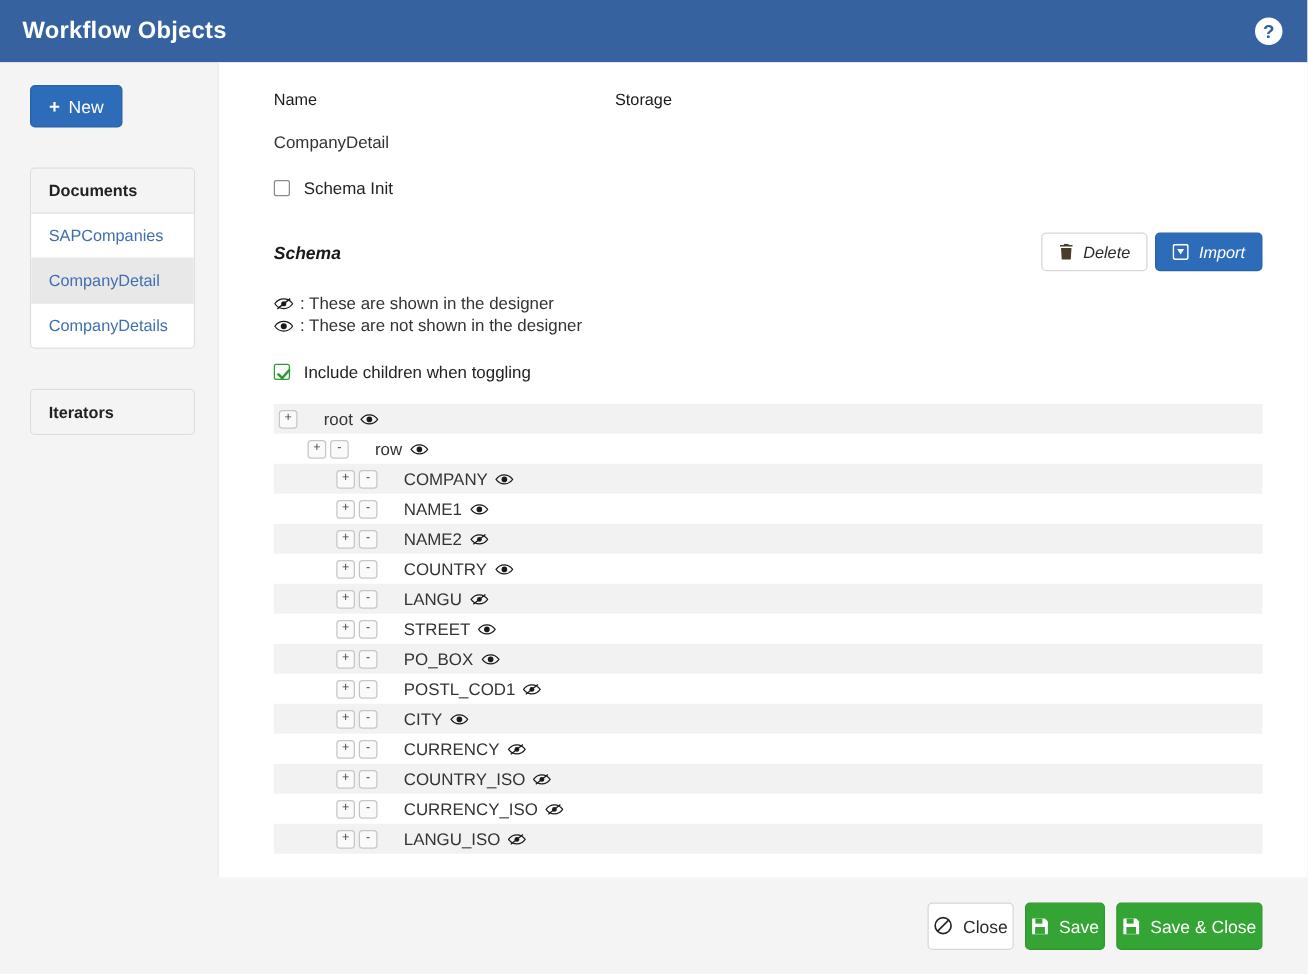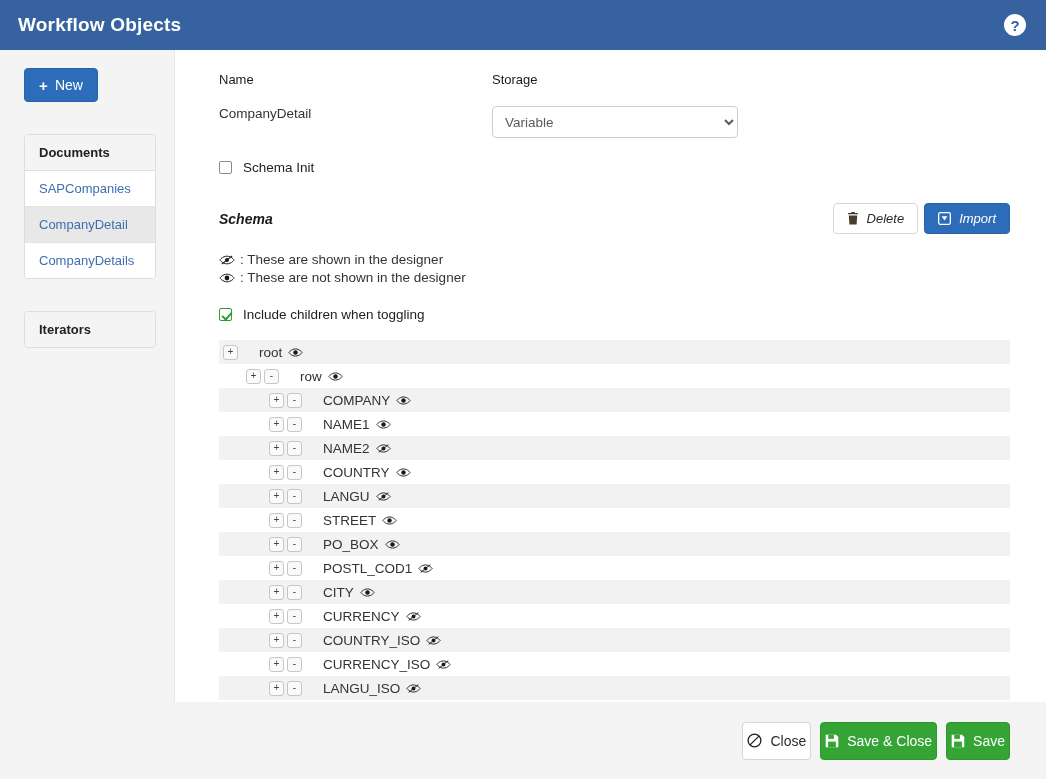--- a/index.html
+++ b/index.html
@@ -289,23 +289,20 @@
 
   <div id="content">
 
     <div class="form-row">
       <div class="field name">
         <div class="field-label">Name</div>
         <div class="field-value">CompanyDetail</div>
       </div>
       <div class="field storage">
         <div class="field-label">Storage</div>
-        <select class="storage-select">
-          <option>Variable</option>
-        </select>
       </div>
     </div>
 
     <div class="checkbox-line">
       <div class="cbox"></div>
       <div class="cbox-label">Schema Init</div>
     </div>
 
     <div class="schema-bar">
       <div class="schema-title">Schema</div>
@@ -549,25 +546,25 @@
     <span>Close</span>
   </div>
   <div class="btn btn-green">
     <span>
       <svg width="14" height="14" viewBox="0 0 14 14">
         <path fill="#fff" d="M0.7 0.7h10.2l2.4 2.4v10.2H0.7z"></path>
         <rect x="3.3" y="0.9" width="5.6" height="4" fill="#34a434"></rect>
         <rect x="3.1" y="7.6" width="7.8" height="5.5" fill="#34a434"></rect>
       </svg>
     </span>
-    <span>Save &amp; Close</span>
+    <span>Save</span>
   </div>
   <div class="btn btn-green">
     <span>
       <svg width="14" height="14" viewBox="0 0 14 14">
         <path fill="#fff" d="M0.7 0.7h10.2l2.4 2.4v10.2H0.7z"></path>
         <rect x="3.3" y="0.9" width="5.6" height="4" fill="#34a434"></rect>
         <rect x="3.1" y="7.6" width="7.8" height="5.5" fill="#34a434"></rect>
       </svg>
     </span>
-    <span>Save</span>
+    <span>Save &amp; Close</span>
   </div>
 </div>
 
 </body></html>

